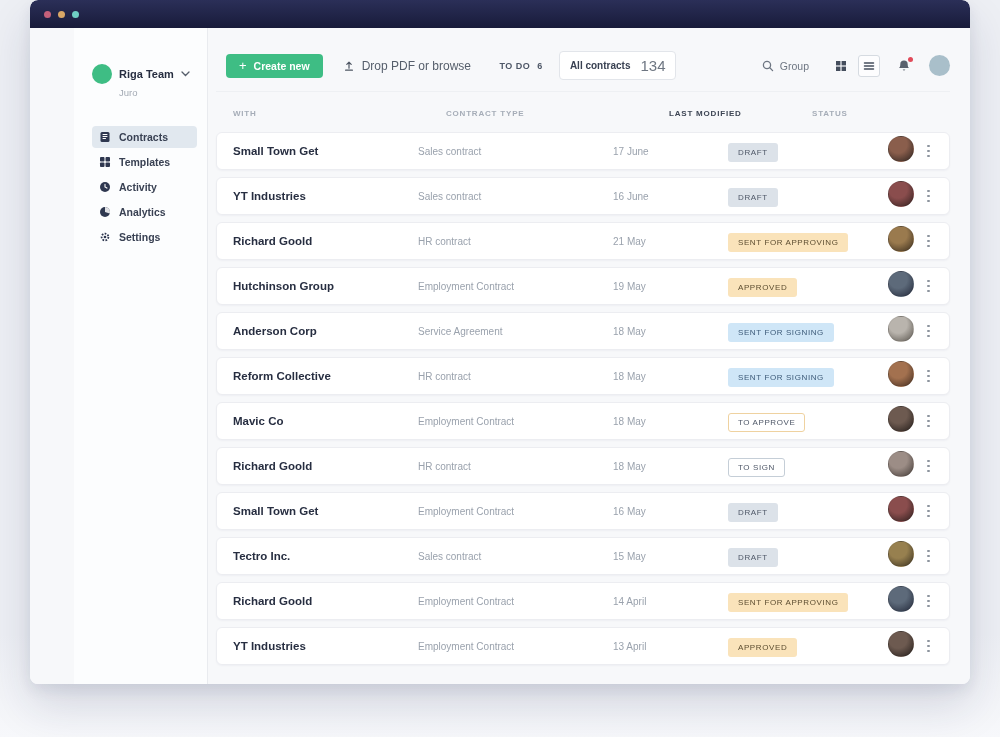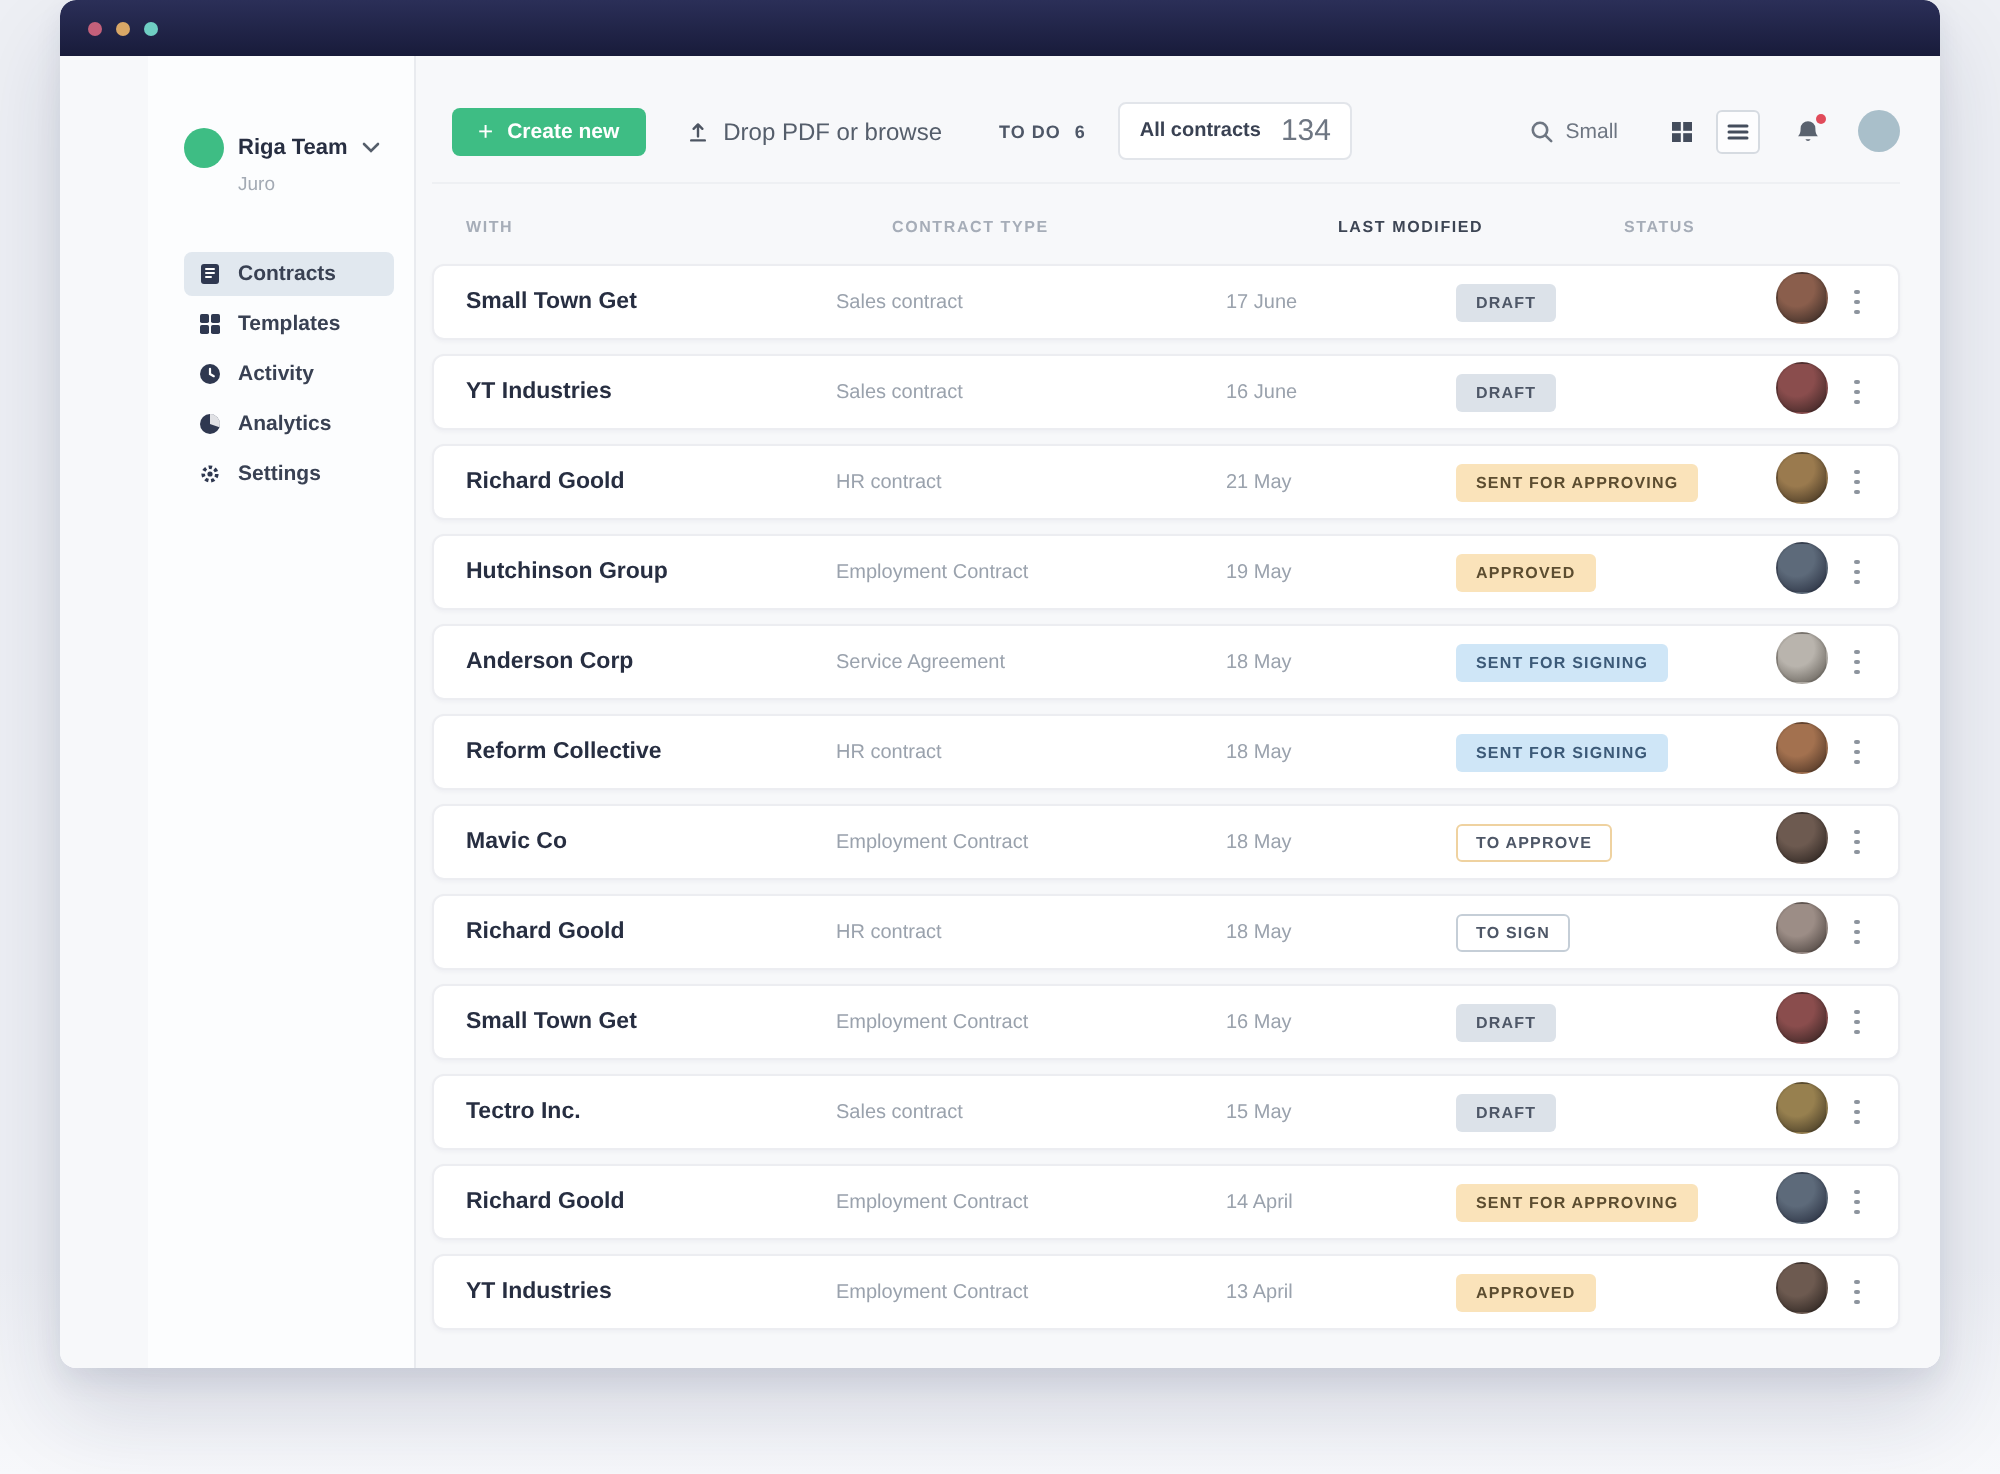--- a/index.html
+++ b/index.html
@@ -84,21 +84,21 @@
   .th.sorted { color:#3d4554; }
   .rows { display:flex; flex-direction:column; gap:7px; }
   .row-card {
     background:#fff; border:1px solid #ecedf1; border-radius:6px;
     height:38px; padding:0 16px; cursor:pointer;
     box-shadow:0 1px 2px rgba(25,35,70,.04);
   }
   .cell-with { font-size:11.5px; font-weight:700; color:#272e41; white-space:nowrap; overflow:hidden; }
   .cell-type, .cell-date { font-size:10px; color:#9aa2ad; white-space:nowrap; }
   .badge {
-    display:inline-block; font-size:8px; font-weight:700; letter-spacing:.6px;
+    display:inline-block; font-size:8px; font-weight:400; letter-spacing:.6px;
     padding:4px 9px; border-radius:3px; border:1px solid transparent; white-space:nowrap;
   }
   .badge.draft         { background:#dce2e9; color:#4e5767; }
   .badge.amber         { background:#fae3ba; color:#5c4d30; }
   .badge.blue          { background:#cfe6f7; color:#3c5a78; }
   .badge.outline-amber { background:#fff; border-color:#efd2a0; color:#4e5767; }
   .badge.outline-gray  { background:#fff; border-color:#c5ced7; color:#4e5767; }
   .row-avatar { width:26px; height:26px; border-radius:50%; border:1px solid rgba(0,0,0,.06); }
   .kebab { display:flex; flex-direction:column; align-items:center; gap:2.5px; cursor:pointer; padding:4px; justify-self:end; }
   .kebab i { width:2.6px; height:2.6px; border-radius:50%; background:#8d949e; display:block; }
@@ -194,21 +194,21 @@
             <span class="filter-count">134</span>
           </div>
         </div>
 
         <div class="tb-right">
           <div class="search-box">
             <svg width="12" height="12" viewBox="0 0 12 12">
               <circle cx="5" cy="5" r="3.6" fill="none" stroke="#6e7682" stroke-width="1.3"></circle>
               <path d="M7.8 7.8 10.6 10.6" stroke="#6e7682" stroke-width="1.3" stroke-linecap="round"></path>
             </svg>
-            <span>Small</span>
+            <span>Group</span>
           </div>
           <div class="view-toggle">
             <div class="view-btn">
               <svg width="12" height="12" viewBox="0 0 12 12">
                 <rect x="1" y="1" width="4.4" height="4.4" fill="#444d5c"></rect>
                 <rect x="6.6" y="1" width="4.4" height="4.4" fill="#444d5c"></rect>
                 <rect x="1" y="6.6" width="4.4" height="4.4" fill="#444d5c"></rect>
                 <rect x="6.6" y="6.6" width="4.4" height="4.4" fill="#444d5c"></rect>
               </svg>
             </div>

